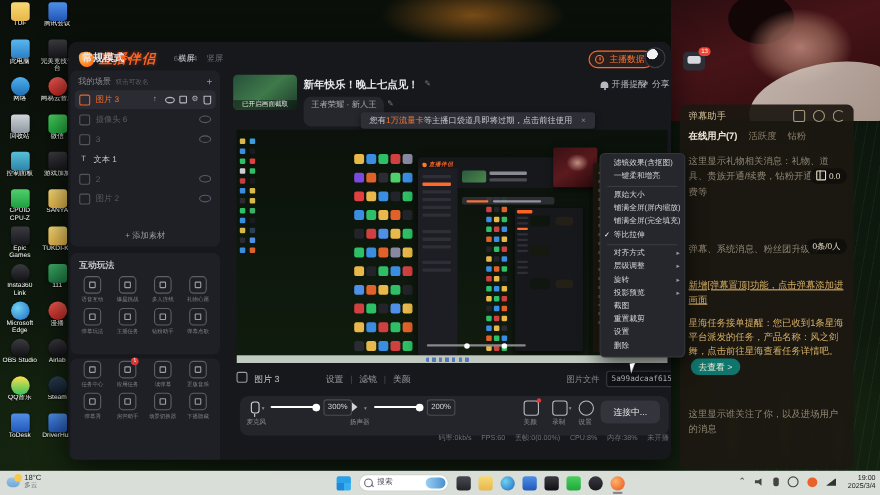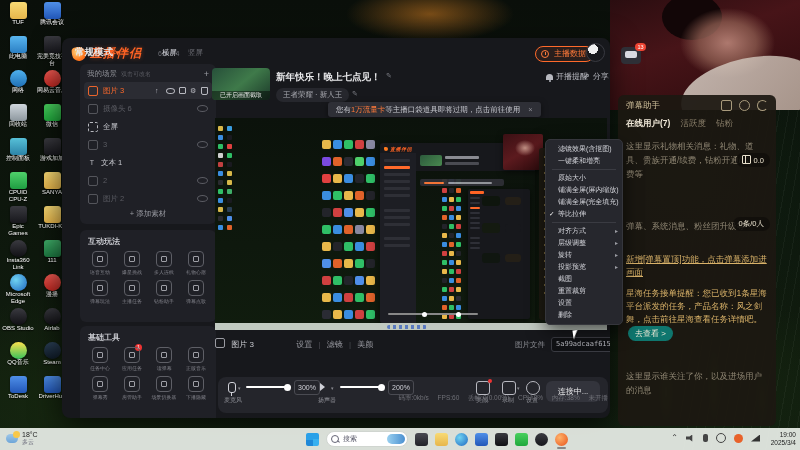--- a/index.html
+++ b/index.html
@@ -68,21 +68,21 @@
   .anchor-btn::after{content:"";position:absolute;left:8.5px;top:5px;width:1px;height:3px;background:#ff7a3a;}
   .avatar{position:absolute;left:524px;top:5px;width:17px;height:17px;border-radius:50%;cursor:pointer;
     background:radial-gradient(circle at 35% 30%,#f0f0f0 0 30%,#17181c 31%),#101014;border:1px solid #3a3b42;}
   
   .thumb{position:absolute;left:150px;top:30px;width:58px;height:32px;border-radius:4px;overflow:hidden;
     background:linear-gradient(140deg,#27503a 0%,#3f7a4a 50%,#1c3a2a 100%);cursor:pointer;}
   .thumb .cap{position:absolute;left:0;right:0;bottom:0;font-size:6px;color:#e8e8e8;background:rgba(0,0,0,.45);
     text-align:center;line-height:9px;}
   .btitle{position:absolute;left:214px;top:33px;font-size:9.5px;color:#e8e8ea;font-weight:bold;}
   .bedit{position:absolute;font-size:7px;color:#7c7d84;cursor:pointer;}
-  .gametag{position:absolute;left:214px;top:50px;height:14px;padding:0 7px;border-radius:7px;background:#26272d;
+  .gametag{position:absolute;left:214px;top:50px;height:27px;padding:0 7px;border-radius:7px;background:#26272d;
     color:#a8a9b0;font-size:7.5px;line-height:13px;cursor:pointer;}
   .b-act{position:absolute;top:33px;font-size:8px;color:#b8b9c0;cursor:pointer;display:flex;align-items:center;gap:3px;}
   .bell{width:7px;height:6px;border-radius:4px 4px 0 0;background:#b8b9c0;position:relative;}
   .bell::after{content:"";position:absolute;left:2.5px;bottom:-2px;width:2px;height:2px;border-radius:50%;background:#b8b9c0;}
   .shareg{color:#b8b9c0;font-size:8px;}
   .b-stat{position:absolute;top:54px;font-size:7.5px;color:#97989f;display:flex;align-items:flex-start;gap:3px;cursor:pointer;margin-top:40px;}
   .rankic{width:7px;height:7px;background:linear-gradient(#888,#555);clip-path:polygon(0 100%,0 40%,33% 40%,33% 100%,38% 100%,38% 0,66% 0,66% 100%,71% 100%,71% 55%,100% 55%,100% 100%);}
   .shieldic{width:7px;height:8px;background:#97989f;clip-path:polygon(0 0,100% 0,100% 65%,50% 100%,0 65%);}
   .orange{color:#ff7a3a !important;}
   .flameic{width:6px;height:8px;border-radius:50% 50% 50% 50%/60% 60% 40% 40%;background:radial-gradient(circle at 50% 65%,#ffd27a,#ff7a1e);}
@@ -92,21 +92,21 @@
   
   .toast{position:absolute;left:266px;top:64px;height:15px;padding:0 8px;border-radius:3px;background:#2e2f36;
     box-shadow:0 2px 6px rgba(0,0,0,.5);font-size:7.5px;line-height:15px;color:#c8c9d0;white-space:nowrap;}
   .toast .hl{color:#ff7a3a;}
   .toast .x{margin-left:8px;color:#8a8b92;cursor:pointer;}
   
   .side-top{position:absolute;left:13px;top:8px;width:130px;font-size:9.5px;color:#e8e8ea;font-weight:bold;}
   .side-top .car{font-size:7px;color:#ff6a2b;}
   .orient{position:absolute;left:100px;top:10px;font-size:7.5px;color:#d0d1d8;cursor:pointer;}
   .orient.dim{left:126px;color:#6a6b72;}
-  .card{position:absolute;left:18px;background:#1f2026;border-radius:6px;}
+  .card{position:absolute;left:2px;background:#1f2026;border-radius:6px;}
   .card.scenes{top:26px;width:136px;height:160px;}
   .sc-head{display:flex;align-items:center;padding:5px 7px 2px 7px;font-size:7.5px;color:#8a8b92;}
   .sc-head .hint{font-size:6px;color:#5c5d64;margin-left:4px;}
   .sc-head .plus{margin-left:auto;color:#9a9ba2;cursor:pointer;font-size:9px;}
   .srow{display:flex;align-items:center;height:17px;margin:1px 4px;padding:0 4px;border-radius:4px;
     font-size:7.5px;color:#c8c9cf;cursor:pointer;}
   .srow.sel{background:#2b2c33;color:#ff6a2b;}
   .srow.dim{color:#5a5b62;}
   .srow .lic{width:8px;height:8px;border:1px solid currentColor;border-radius:2px;margin-right:5px;flex:none;opacity:.9;}
   .srow .lic.cam{border-radius:2px;position:relative;}
@@ -192,21 +192,21 @@
     background:repeating-linear-gradient(90deg,#5a7ac0 0 3px,rgba(0,0,0,0) 3px 6px);}
   
   .mrow{position:absolute;left:153px;top:300px;width:394px;height:18px;font-size:8px;color:#c8c9cf;}
   .mrow .sq{display:inline-block;width:8px;height:8px;border:1px solid #9a9ba2;border-radius:2px;margin-right:4px;vertical-align:-1px;}
   .mrow .act{color:#9a9ba2;cursor:pointer;}
   .mrow .sep{color:#4a4b52;margin:0 4px;}
   .filelabel{position:absolute;left:300px;top:2px;color:#8a8b92;font-size:7.5px;}
   .fileinput{position:absolute;left:336px;top:-1px;width:176px;height:13px;background:#101114;border:1px solid #3a3b42;
     border-radius:3px;color:#b0b1b8;font-size:7px;line-height:13px;padding:0 4px;overflow:hidden;white-space:nowrap;
     font-family:"DejaVu Sans Mono",monospace;}
-  .ctrlbar{position:absolute;left:156px;top:322px;width:390px;height:36px;background:#24252b;border-radius:8px;margin-top:17px;}
+  .ctrlbar{position:absolute;left:156px;top:322px;width:390px;height:36px;background:#24252b;border-radius:8px;}
   .micic{position:absolute;left:10px;top:5px;width:6px;height:9px;border:1px solid #d0d1d8;border-radius:3px;}
   .micic::after{content:"";position:absolute;left:1.5px;bottom:-4px;width:1px;height:3px;background:#d0d1d8;}
   .spkic{position:absolute;left:102px;top:6px;width:0;height:0;border:4px solid rgba(0,0,0,0);border-right:5px solid #d0d1d8;transform:rotate(180deg);}
   .carets{position:absolute;font-size:5px;color:#8a8b92;cursor:pointer;}
   .slider{position:absolute;top:9px;height:2px;background:#fff;border-radius:1px;cursor:pointer;}
   .slider::after{content:"";position:absolute;right:-3px;top:-2.5px;width:7px;height:7px;border-radius:50%;background:#fff;}
   .valbox{position:absolute;top:3px;width:24px;height:13px;border:1px solid #4a4b52;border-radius:3px;
     font-size:7px;line-height:13px;text-align:center;color:#d0d1d8;cursor:text;}
   .clabel{position:absolute;top:19px;font-size:6px;color:#8a8b92;}
   .rictn{position:absolute;top:4px;width:12px;height:12px;border:1px solid #b8b9c0;border-radius:3px;cursor:pointer;}
@@ -417,24 +417,20 @@
           <i style="border:1px solid #b8b9c0;border-radius:1px;width:5px;height:5px;"></i>
           <i>⚙</i>
           <i style="border:1px solid #b8b9c0;border-radius:0 0 2px 2px;width:5px;height:6px;"></i>
         </span>
       </div>
       <div class="srow dim">
         <span class="lic cam"></span>
         <span>摄像头 6</span>
         <span class="eye"></span>
       </div>
-      <div class="srow">
-        <span class="lic full"></span>
-        <span>全屏</span>
-      </div>
       <div class="srow dim">
         <span class="lic"></span>
         <span>3</span>
         <span class="eye"></span>
       </div>
       <div class="srow">
         <span class="lic txt">T</span>
         <span>文本 1</span>
       </div>
       <div class="srow dim">
@@ -485,21 +481,20 @@
             <span class="glabel">钻粉助手</span>
           </div>
         <div class="gitem">
             <span class="gico"></span>
             <span class="glabel">弹幕点歌</span>
           </div>
       </div>
     </div>
 
     <div class="card group2">
-      <div class="gtitle">基础工具</div>
       <div class="ggrid">
         <div class="gitem">
             <span class="gico"></span>
             <span class="glabel">任务中心</span>
           </div>
         <div class="gitem">
             <span class="gbadge">1</span>
             <span class="gico"></span>
             <span class="glabel">应用任务</span>
           </div>

